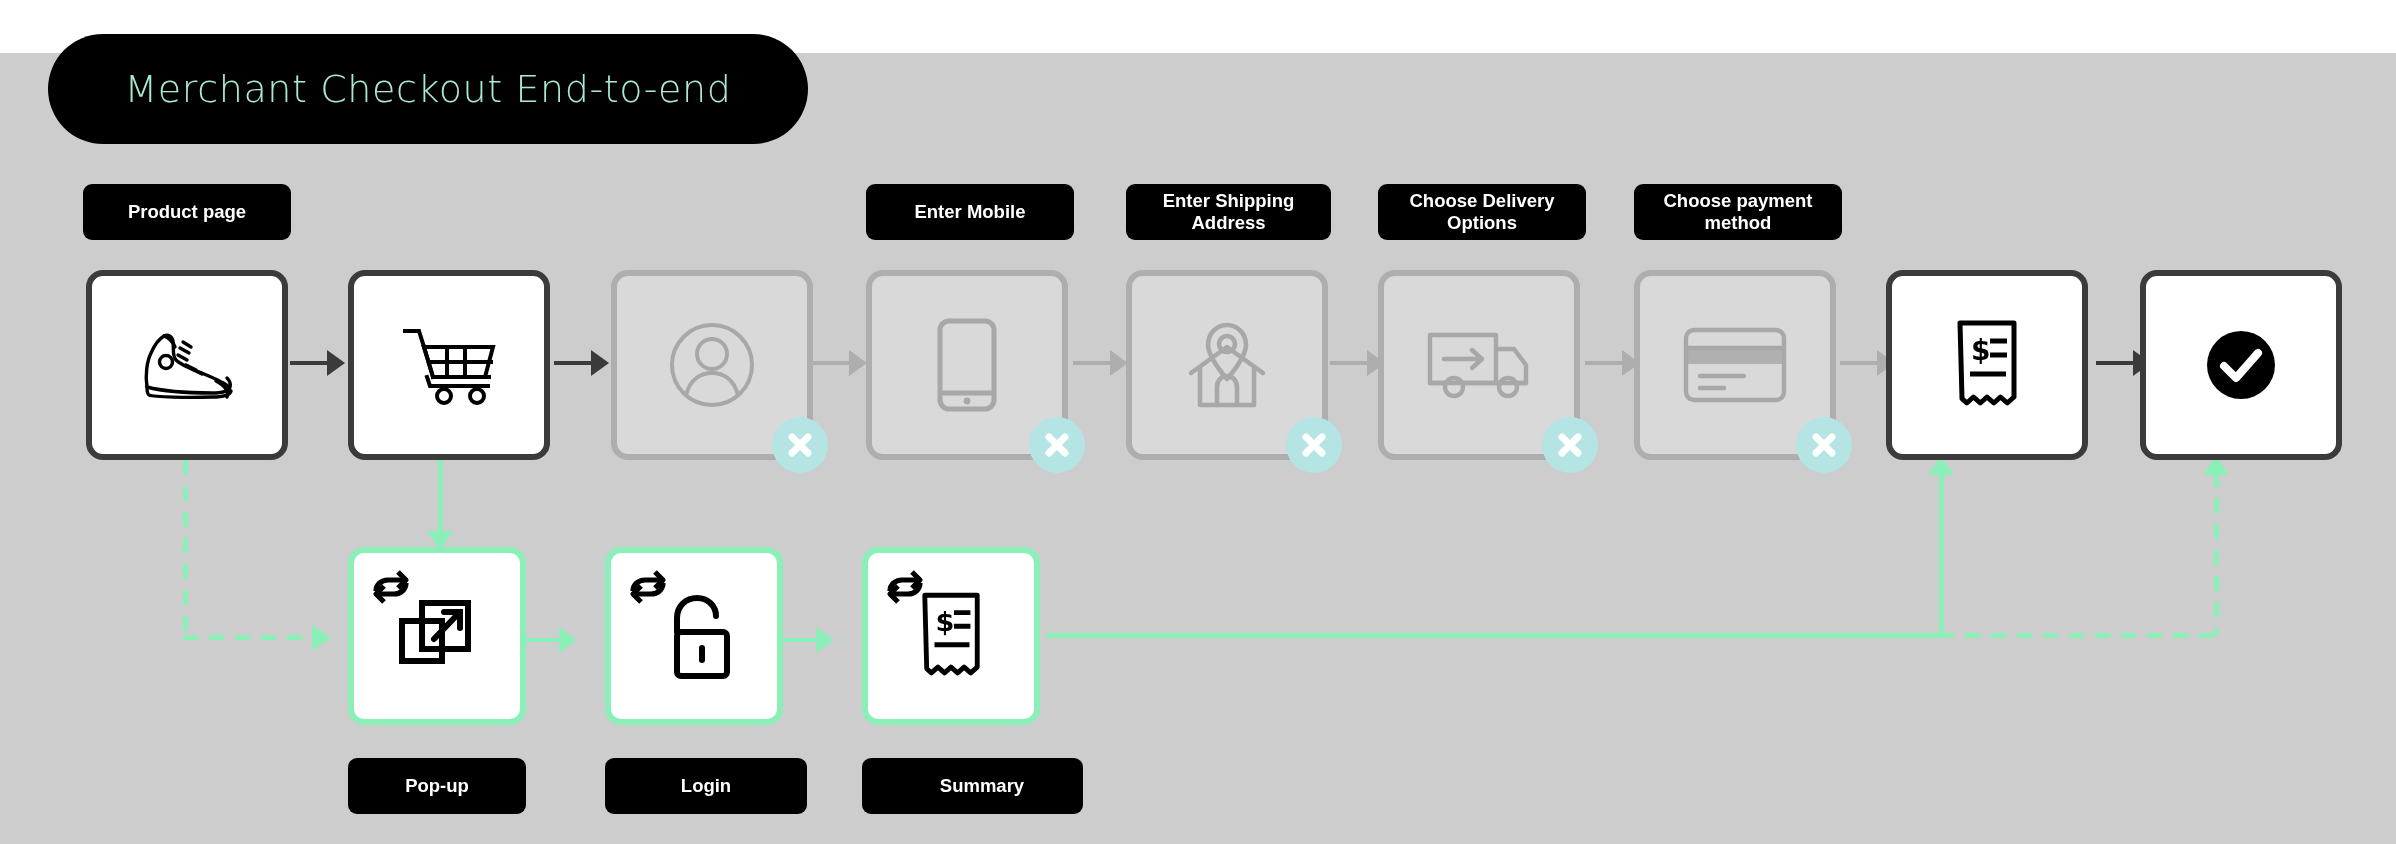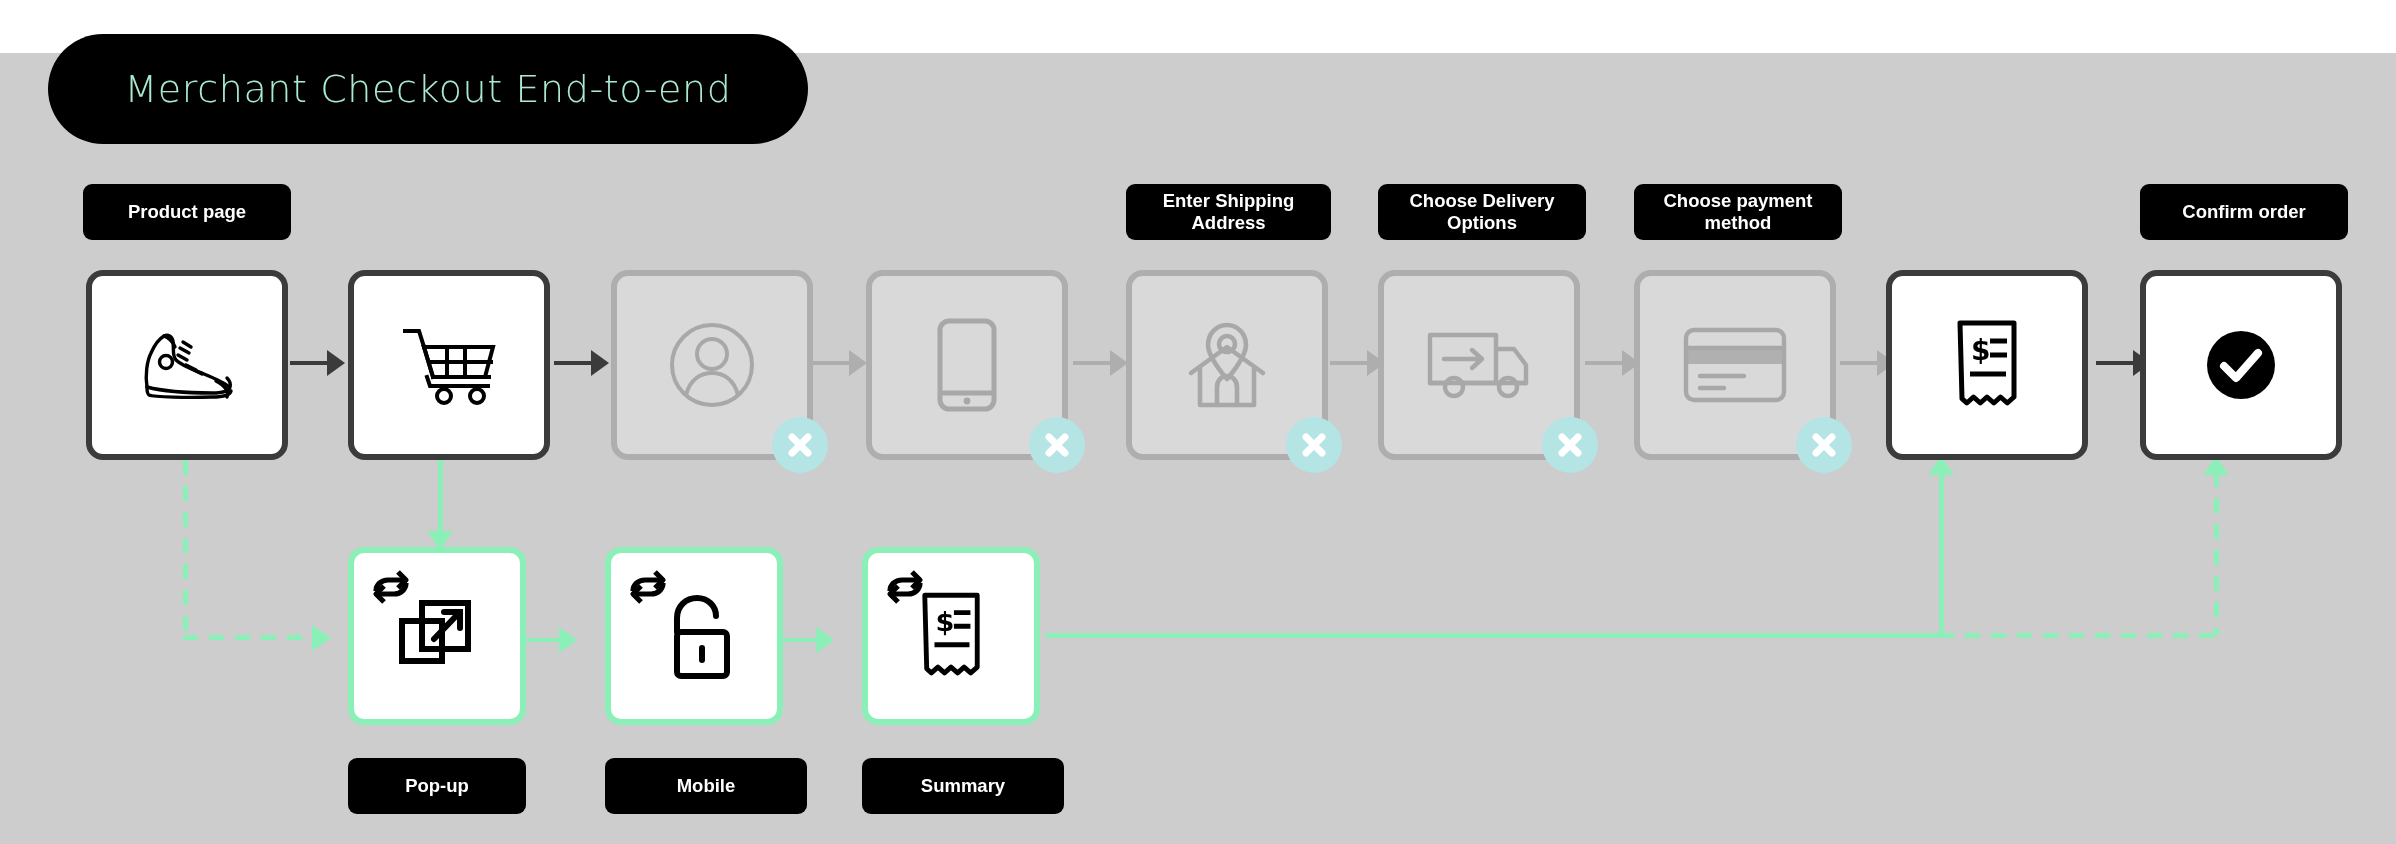--- a/index.html
+++ b/index.html
@@ -158,31 +158,31 @@
 
   <div class="grey-panel"></div>
 
   <div class="title-pill">
     <span>Merchant Checkout End-to-end</span>
   </div>
 
   <div class="chip" style="left:83px;top:184px;width:208px;">
     <span>Product page</span>
     </div>
+  <div class="chip" style="left:866px;top:184px;width:208px;">
+    <span>Enter Mobile</span>
+    </div>
   <div class="chip" style="left:1378px;top:184px;width:208px;">
     <span>Choose Delivery Options</span>
     </div>
   <div class="chip" style="left:1126px;top:184px;width:205px;">
     <span>Enter Shipping Address</span>
     </div>
   <div class="chip" style="left:1634px;top:184px;width:208px;">
     <span>Choose payment method</span>
-    </div>
-  <div class="chip" style="left:2140px;top:184px;width:208px;">
-    <span>Confirm order</span>
     </div>
 
   <div class="connector dark" style="left:290px;top:348px;width:55px;">
     <div class="shaft"></div>
       <div class="head"></div>
     </div>
   <div class="connector dark" style="left:554px;top:348px;width:55px;">
     <div class="shaft"></div>
       <div class="head"></div>
     </div>
@@ -418,19 +418,19 @@
         <path d="M18 55 H54"></path>
       </g>
       <text x="19" y="41" font-family="DejaVu Sans, sans-serif" font-size="28" font-weight="bold" fill="#000">$</text>
     </svg>
   </div>
 
   <div class="chip" style="left:348px;top:758px;width:178px;">
     <span>Pop-up</span>
     </div>
   <div class="chip" style="left:605px;top:758px;width:202px;">
-    <span>Mobile</span>
-    </div>
-  <div class="chip" style="left:862px;top:758px;width:202px;">
+    <span>Login</span>
+    </div>
+  <div class="chip" style="left:862px;top:758px;width:202px;padding-left:19px;">
     <span>Summary</span>
     </div>
 
 </div>
 
 </body></html>

